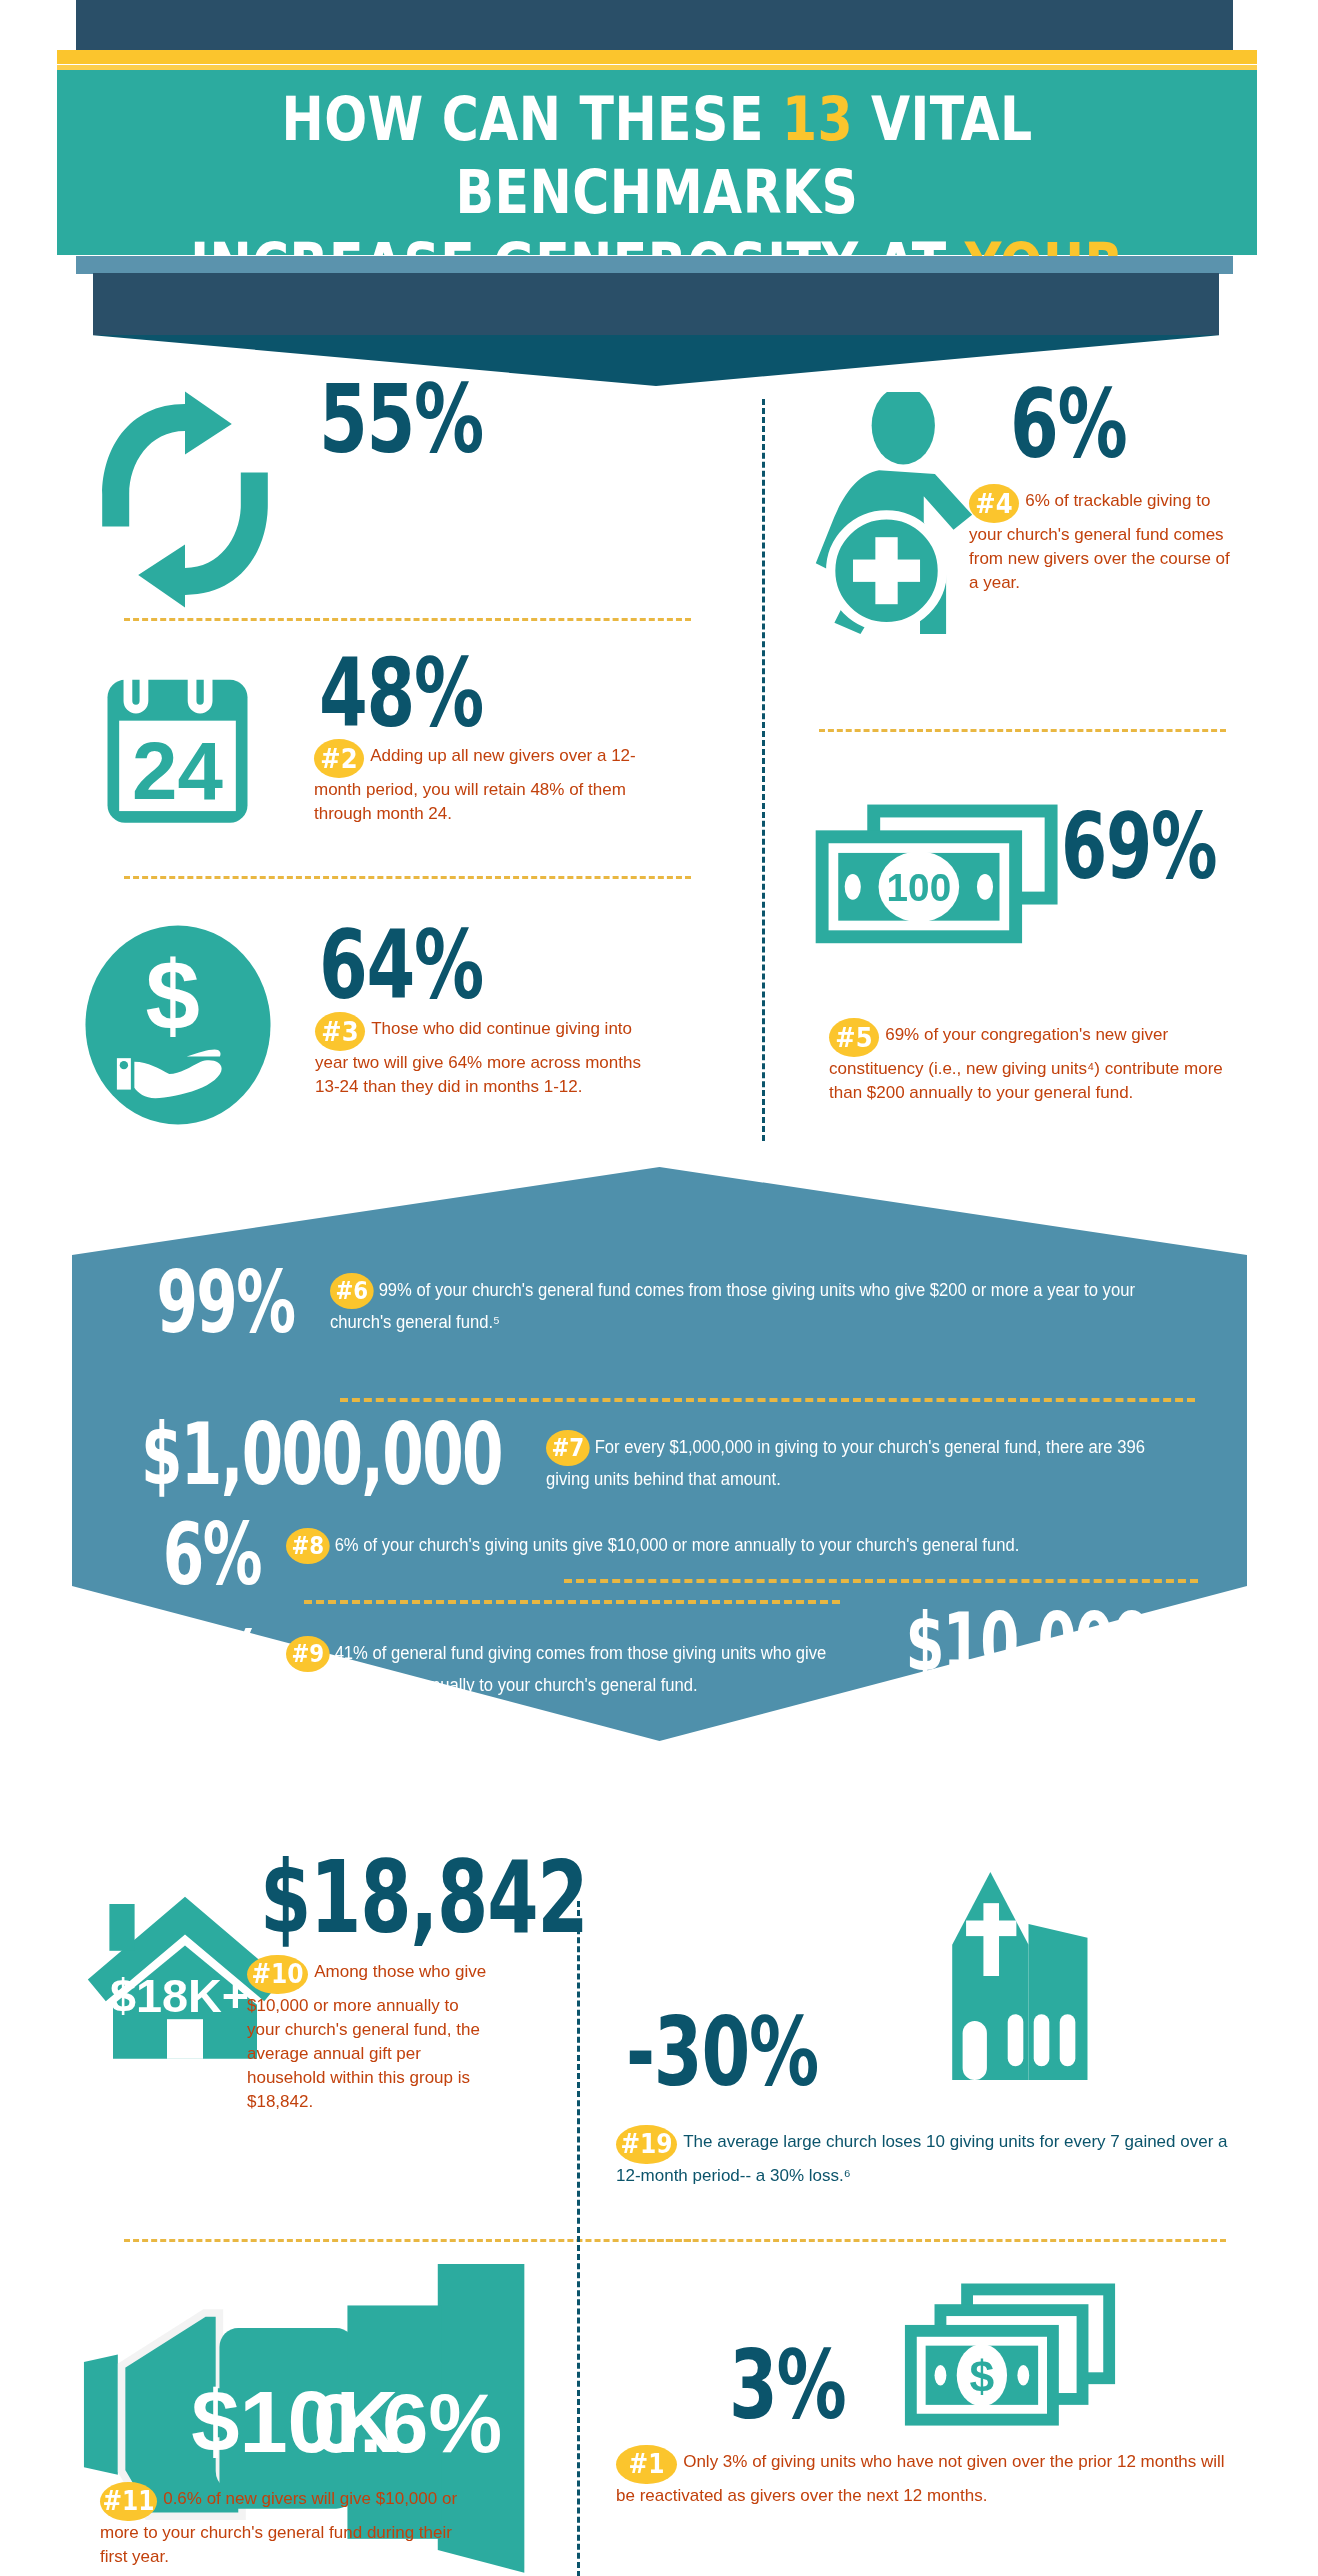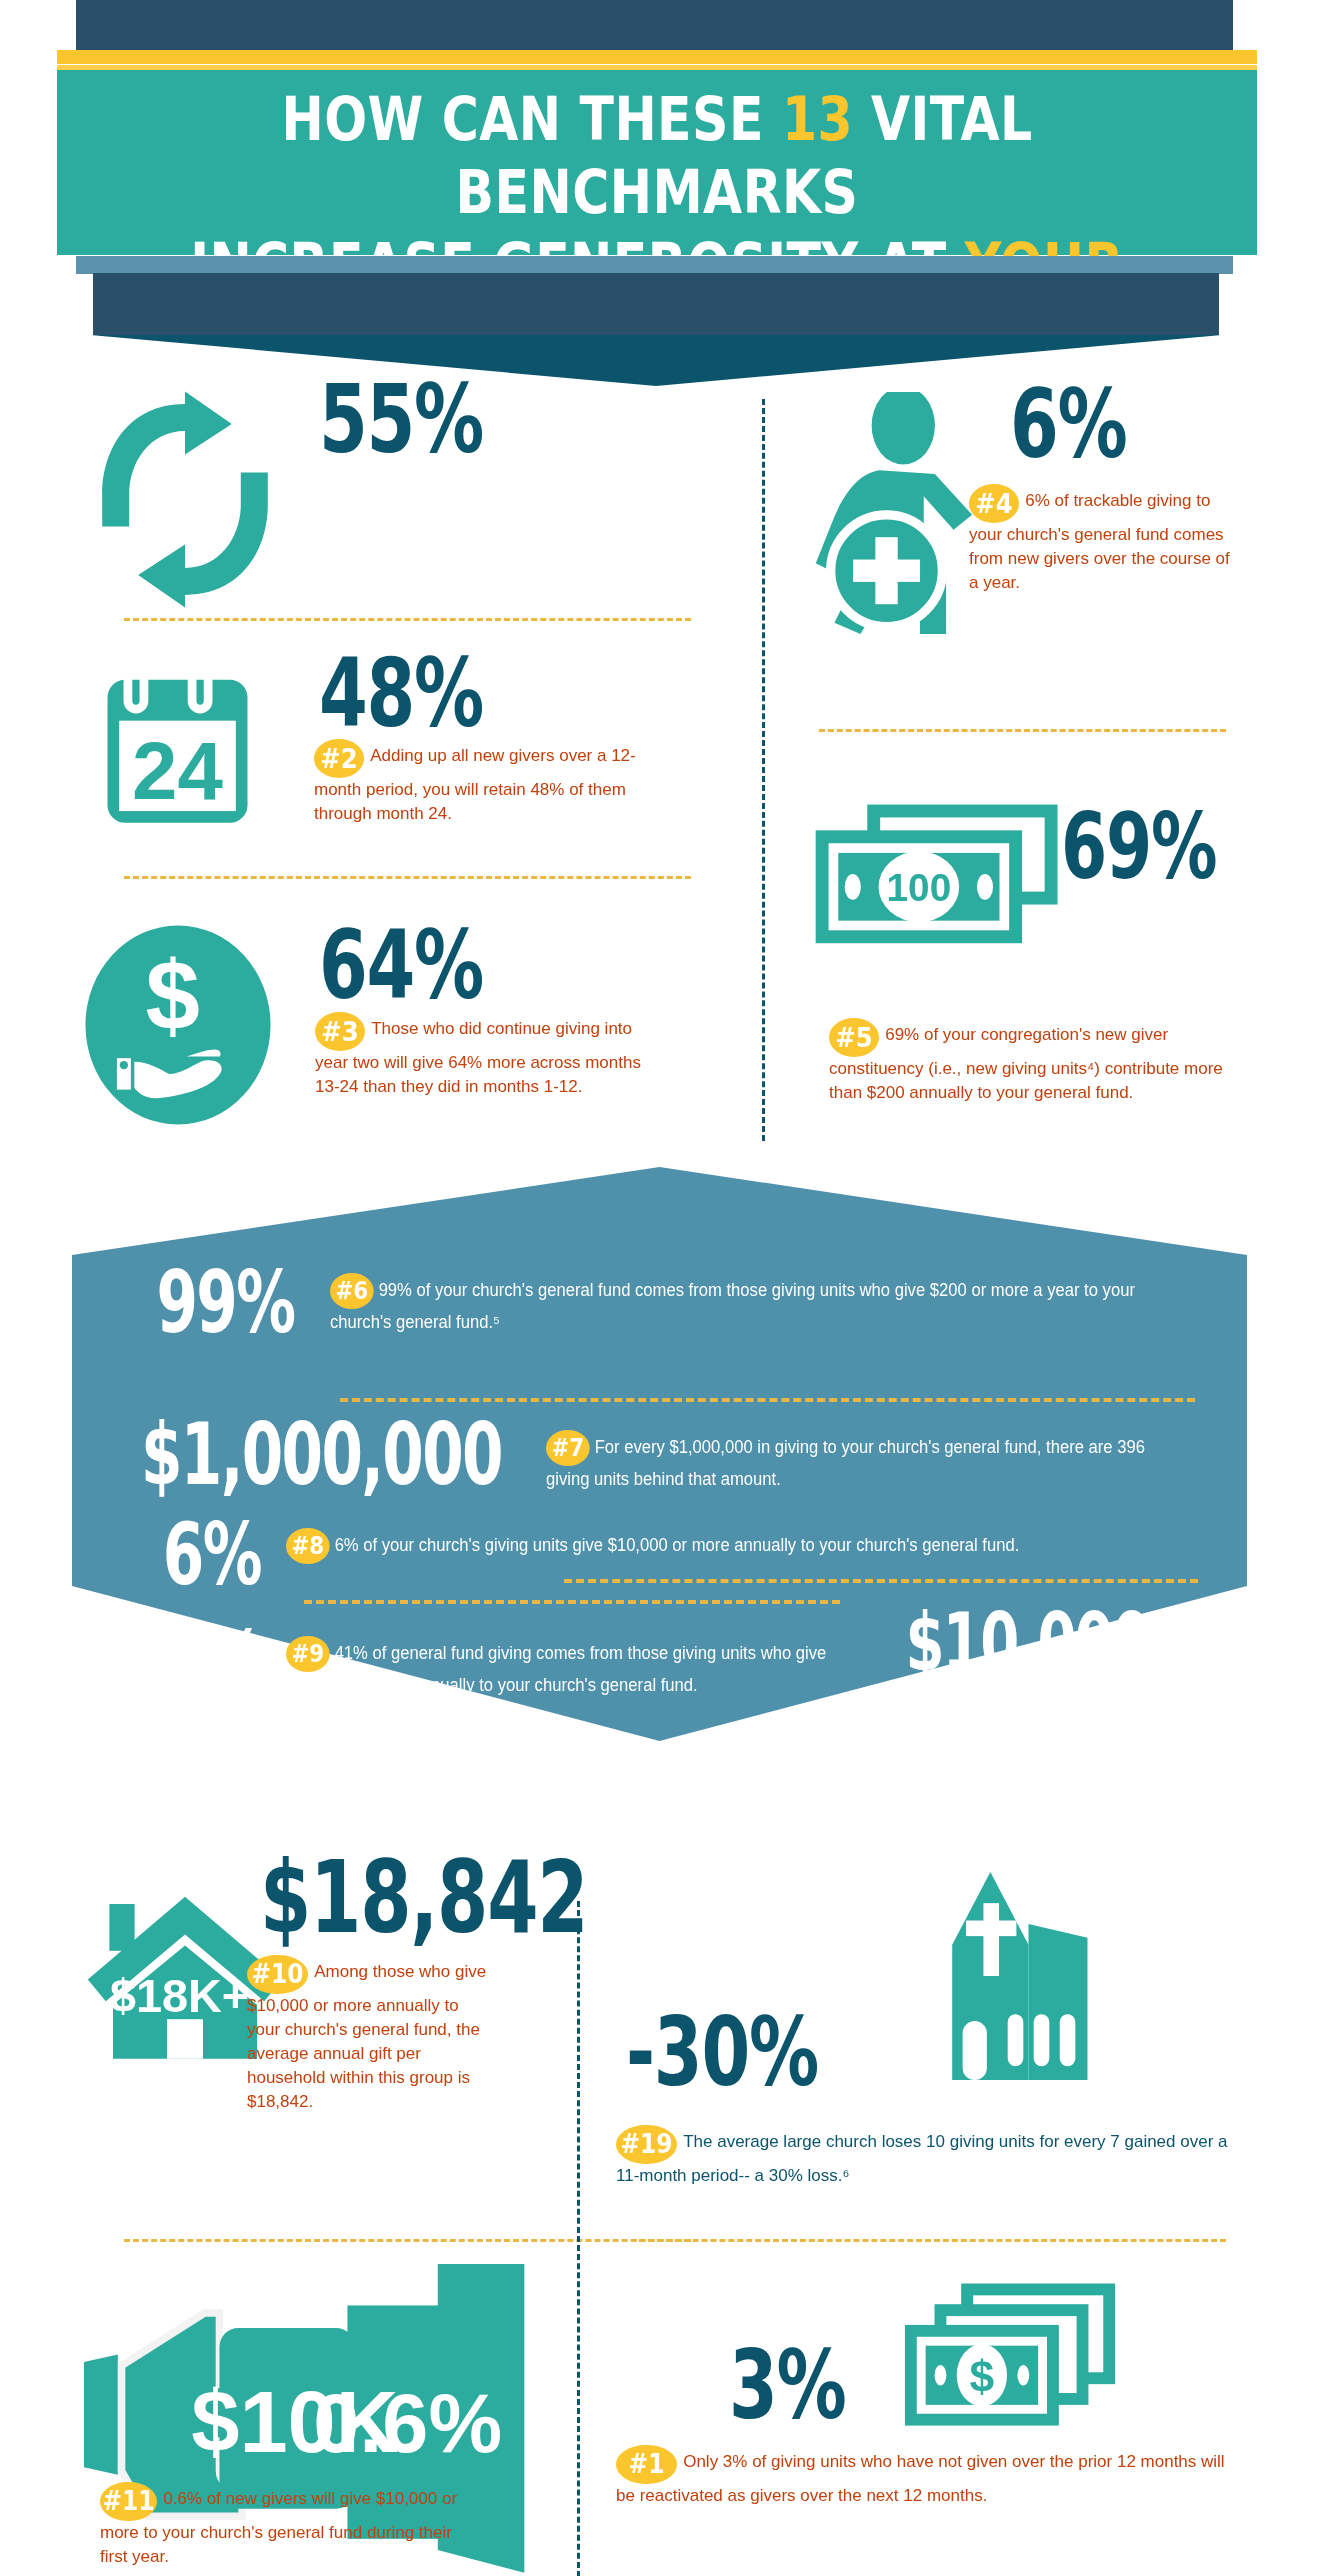--- a/index.html
+++ b/index.html
@@ -315,21 +315,21 @@
     <rect x="34" y="32" width="29" height="9" fill="#ffffff"></rect>
     <rect x="32" y="90" width="14" height="34" rx="7" fill="#ffffff"></rect>
     <rect x="58" y="86" width="9" height="30" rx="4.5" fill="#ffffff"></rect>
     <rect x="73" y="86" width="9" height="30" rx="4.5" fill="#ffffff"></rect>
     <rect x="88" y="86" width="9" height="30" rx="4.5" fill="#ffffff"></rect>
   </svg>
 
   <div class="stat-num" style="position:absolute; left:626px; top:2009px; font-size:95px;">-30%</div>
 
   <div style="position:absolute; left:616px; top:2125px; width:623px;">
-    <span class="badge" style="width:61px; height:39px; line-height:39px; font-size:26px; margin-right:6.2px; border-radius:30px/19.6px;">#19</span><span class="body-txt teal">The average large church loses 10 giving units for every 7 gained over a 11-month period-- a 30% loss.⁶</span>
+    <span class="badge" style="width:61px; height:39px; line-height:39px; font-size:26px; margin-right:6.2px; border-radius:30px/19.6px;">#19</span><span class="body-txt teal">The average large church loses 10 giving units for every 7 gained over a 12-month period-- a 30% loss.⁶</span>
   </div>
 
   <div class="dash-h" style="left:639px; top:2239px; width:587px;"></div>
 
   <svg class="icon" style="left:899px; top:2280px;" width="222" height="155" viewBox="0 0 150 104">
     <rect x="42" y="2" width="104" height="68" fill="#2cab9f"></rect>
     <rect x="50" y="10" width="88" height="52" fill="#ffffff"></rect>
     <rect x="24" y="16" width="104" height="68" fill="#2cab9f"></rect>
     <rect x="32" y="24" width="88" height="52" fill="#ffffff"></rect>
     <rect x="4" y="30" width="104" height="68" fill="#2cab9f"></rect>

